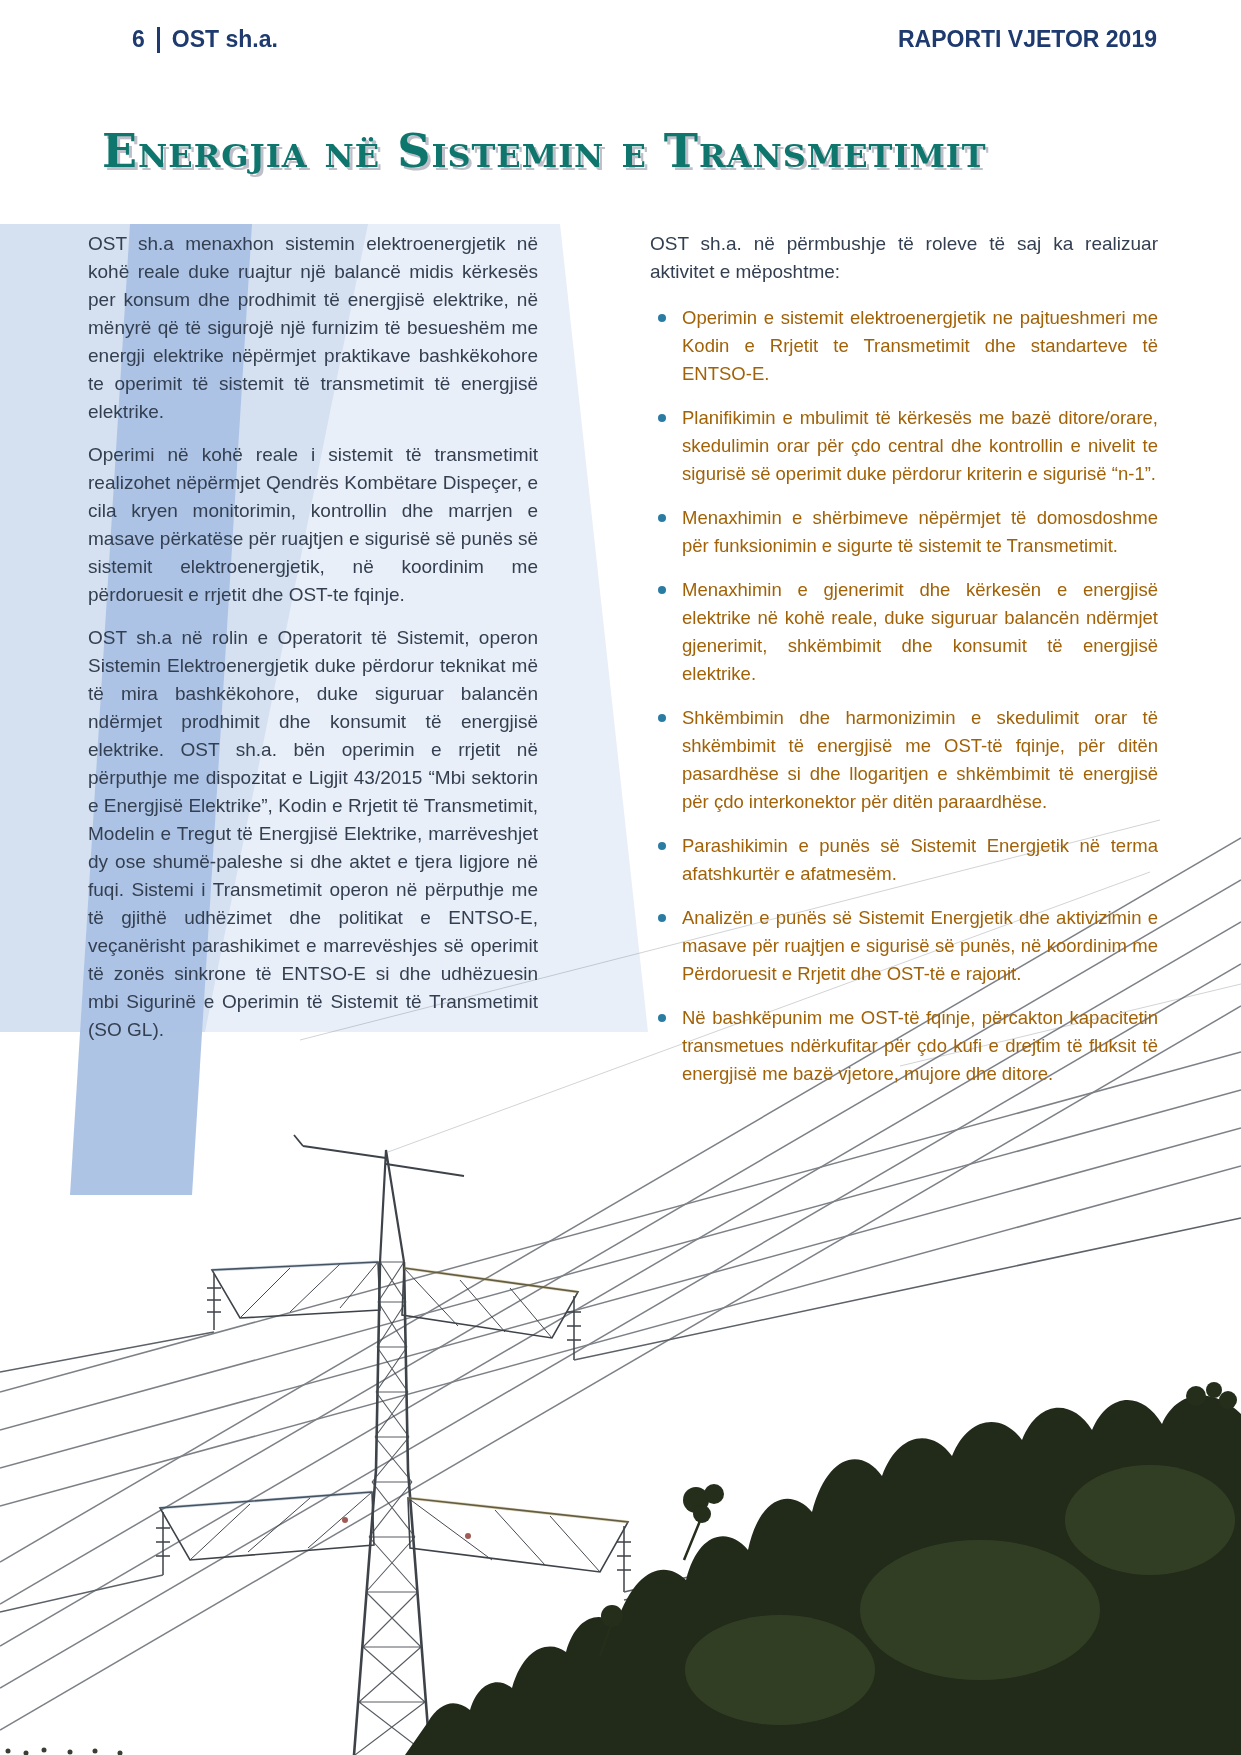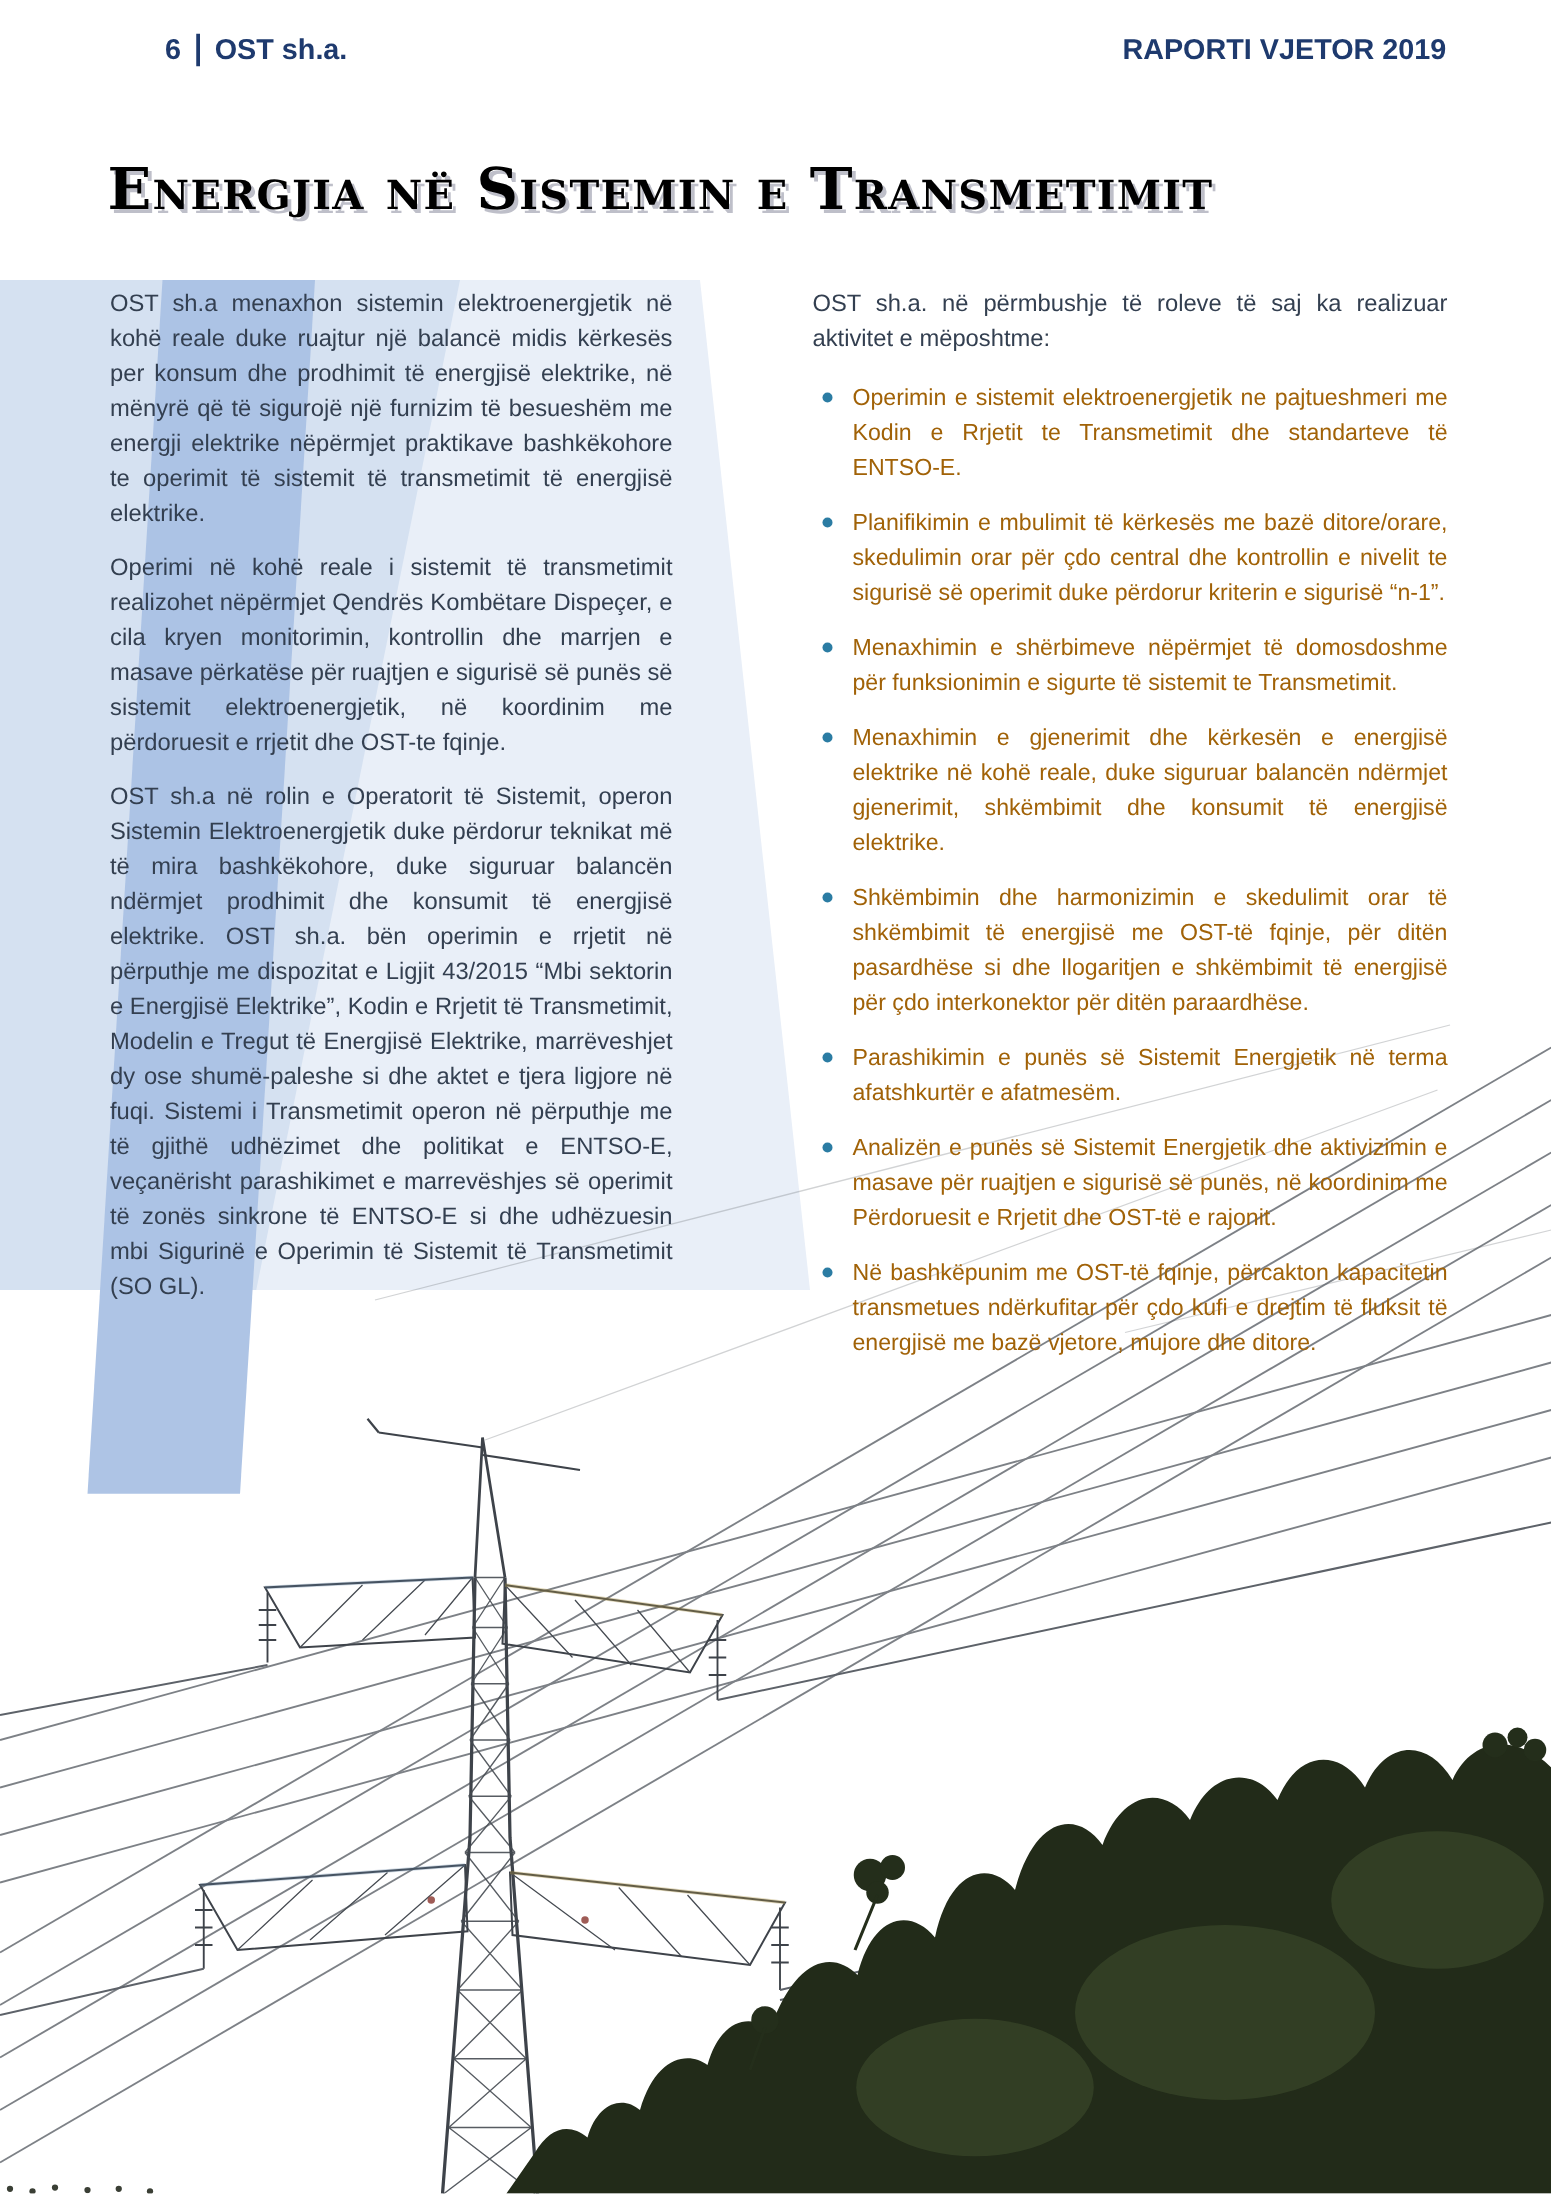--- a/index.html
+++ b/index.html
@@ -9,23 +9,23 @@
   .watermark{position:absolute;left:0;top:0;z-index:0;}
   
   .photo{position:absolute;left:0;top:0;z-index:1;}
   
   .hdr{position:absolute;top:26px;left:84px;right:84px;display:flex;
        justify-content:space-between;align-items:center;z-index:2;
        font-size:23px;font-weight:bold;color:#1e3a6e;margin-left:48px;}
   .hdr .vbar{display:inline-block;width:3px;height:26px;background:#1e3a6e;
        margin:0 12px;vertical-align:-6px;}
   
-  .title{position:absolute;top:124px;left:86px;z-index:2;margin:0;
+  .title{position:absolute;top:124px;left:102px;z-index:2;margin:0;
          font-family:"DejaVu Serif",serif;font-weight:700;font-size:46px;
-         font-variant:small-caps;letter-spacing:1px;color:#000000;
+         font-variant:small-caps;letter-spacing:1px;color:#0f766e;
          text-shadow:3px 3px 0 rgba(125,128,148,.5);white-space:nowrap;}
   
   .columns{position:absolute;left:88px;top:230px;width:1070px;display:flex;
            gap:112px;z-index:2;}
   .col-left{width:450px;}
   .col-right{width:508px;}
   .columns p{margin:0 0 15px;text-align:justify;font-size:19px;line-height:28px;
              color:#333f50;}
   .intro{text-align:center;margin-bottom:18px !important;}
   ul.blist{list-style:none;margin:0;padding:0;}

